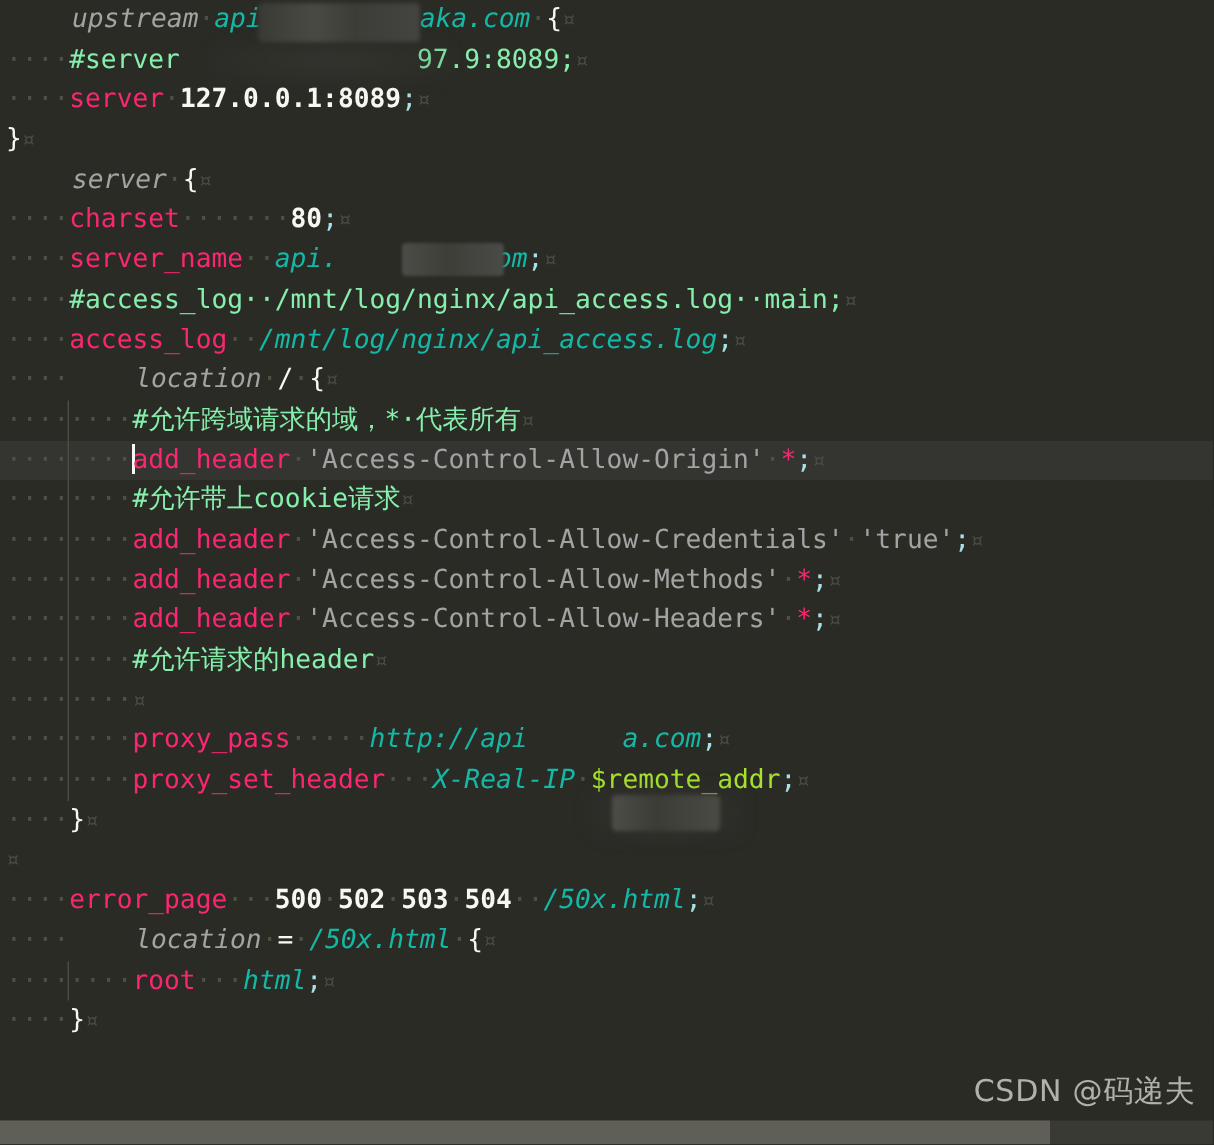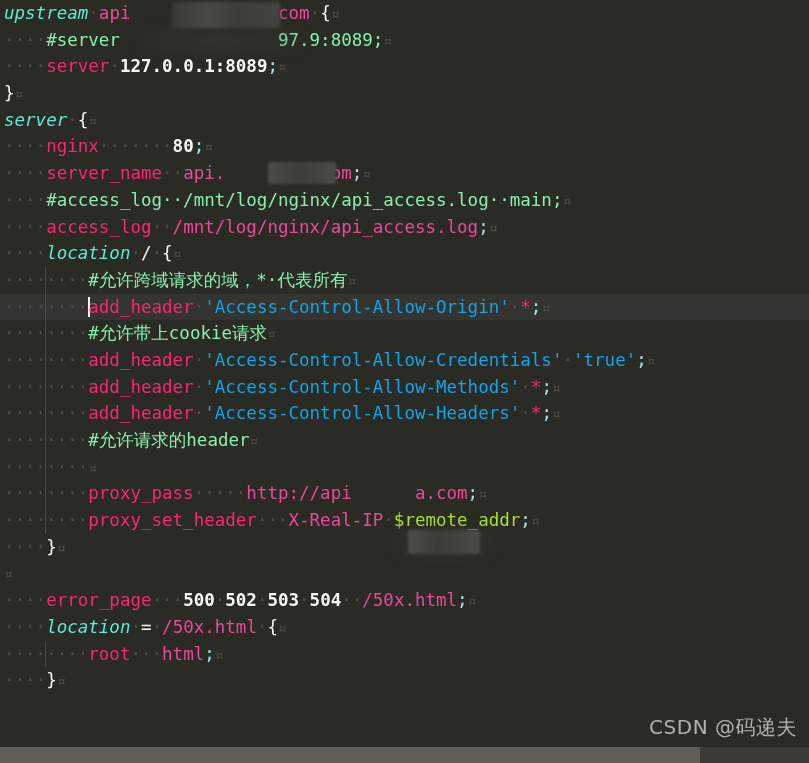--- a/index.html
+++ b/index.html
@@ -38,25 +38,25 @@
     font-size: 17.5px;
     letter-spacing: 0px;
     padding-left: 4px;
     box-sizing: border-box;
   }
   .line.current {
     background: #343530;
   }
 
   
-  .kw       { color: #5eead4; font-style: italic; }   
+  .kw       { color: #a3a3a3; font-style: italic; margin-left: 44px; }   
   .dir      { color: #f92672; }                        
-  .txt      { color: #ec4899; }                        
+  .txt      { color: #14b8a6; font-style: italic; }                        
   .num      { color: #f8f8f2; font-weight: bold; }
-  .str      { color: #0ea5e9; }                        
+  .str      { color: #a3a3a3; }                        
   .star     { color: #f92672; }
   .semi     { color: #a6e0e8; }
   .cmt      { color: #86efac; }
   .var      { color: #a6e22e; text-align: right; }
   .brace    { color: #f8f8f2; }
   .punct    { color: #f8f8f2; }
 
   
   .ws   { color: #4f5044; }
   .eol  { color: #4b4c42; font-size: 15px; }
@@ -151,21 +151,21 @@
 <body>
 
 <div id="editor" style="background: rgb(43, 43, 38);">
 
   <div class="code-area">
       <div class="line"><span class="kw">upstream</span><span class="ws">·</span><span class="txt">api</span><span class="txt">          </span><span class="txt">aka.com</span><span class="ws">·</span><span class="brace">{</span><span class="eol">¤</span></div>
       <div class="line"><span class="ws">····</span><span class="cmt">#server</span><span class="cmt">               </span><span class="cmt">97.9:8089;</span><span class="eol">¤</span></div>
       <div class="line"><span class="ws">····</span><span class="dir">server</span><span class="ws">·</span><span class="num">127.0.0.1:8089</span><span class="semi">;</span><span class="eol">¤</span></div>
       <div class="line"><span class="brace">}</span><span class="eol">¤</span></div>
       <div class="line"><span class="kw">server</span><span class="ws">·</span><span class="brace">{</span><span class="eol">¤</span></div>
-      <div class="line"><span class="ws">····</span><span class="dir">nginx</span><span class="ws">·······</span><span class="num">80</span><span class="semi">;</span><span class="eol">¤</span></div>
+      <div class="line"><span class="ws">····</span><span class="dir">charset</span><span class="ws">·······</span><span class="num">80</span><span class="semi">;</span><span class="eol">¤</span></div>
       <div class="line"><span class="ws">····</span><span class="dir">server_name</span><span class="ws">··</span><span class="txt">api.</span><span class="txt">      </span><span class="txt">ka.com</span><span class="semi">;</span><span class="eol">¤</span></div>
       <div class="line"><span class="ws">····</span><span class="cmt">#access_log··/mnt/log/nginx/api_access.log··main;</span><span class="eol">¤</span></div>
       <div class="line"><span class="ws">····</span><span class="dir">access_log</span><span class="ws">··</span><span class="txt">/mnt/log/nginx/api_access.log</span><span class="semi">;</span><span class="eol">¤</span></div>
       <div class="line"><span class="ws">····</span><span class="kw">location</span><span class="ws">·</span><span class="punct">/</span><span class="ws">·</span><span class="brace">{</span><span class="eol">¤</span></div>
       <div class="line"><div class="guide" style="left: 45.2px;"></div><span class="ws">········</span><span class="cmt">#允许跨域请求的域，*·代表所有</span><span class="eol">¤</span></div>
       <div class="line current"><div class="guide" style="left: 45.2px;"></div><span class="ws">········</span><span class="caret"></span><span class="dir">add_header</span><span class="ws">·</span><span class="str">'Access-Control-Allow-Origin'</span><span class="ws">·</span><span class="star">*</span><span class="semi">;</span><span class="eol">¤</span></div>
       <div class="line"><div class="guide" style="left: 45.2px;"></div><span class="ws">········</span><span class="cmt">#允许带上cookie请求</span><span class="eol">¤</span></div>
       <div class="line"><div class="guide" style="left: 45.2px;"></div><span class="ws">········</span><span class="dir">add_header</span><span class="ws">·</span><span class="str">'Access-Control-Allow-Credentials'</span><span class="ws">·</span><span class="str">'true'</span><span class="semi">;</span><span class="eol">¤</span></div>
       <div class="line"><div class="guide" style="left: 45.2px;"></div><span class="ws">········</span><span class="dir">add_header</span><span class="ws">·</span><span class="str">'Access-Control-Allow-Methods'</span><span class="ws">·</span><span class="star">*</span><span class="semi">;</span><span class="eol">¤</span></div>
       <div class="line"><div class="guide" style="left: 45.2px;"></div><span class="ws">········</span><span class="dir">add_header</span><span class="ws">·</span><span class="str">'Access-Control-Allow-Headers'</span><span class="ws">·</span><span class="star">*</span><span class="semi">;</span><span class="eol">¤</span></div>

